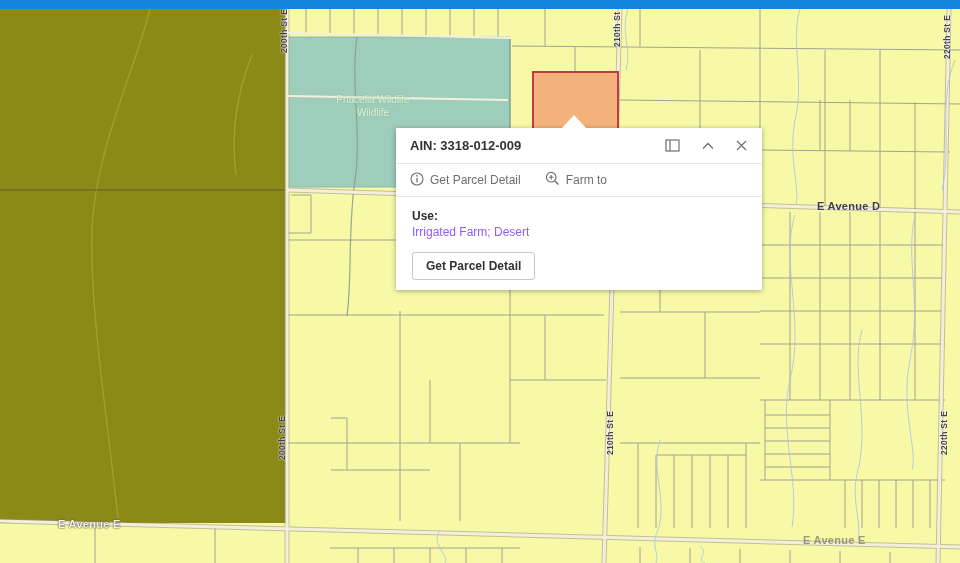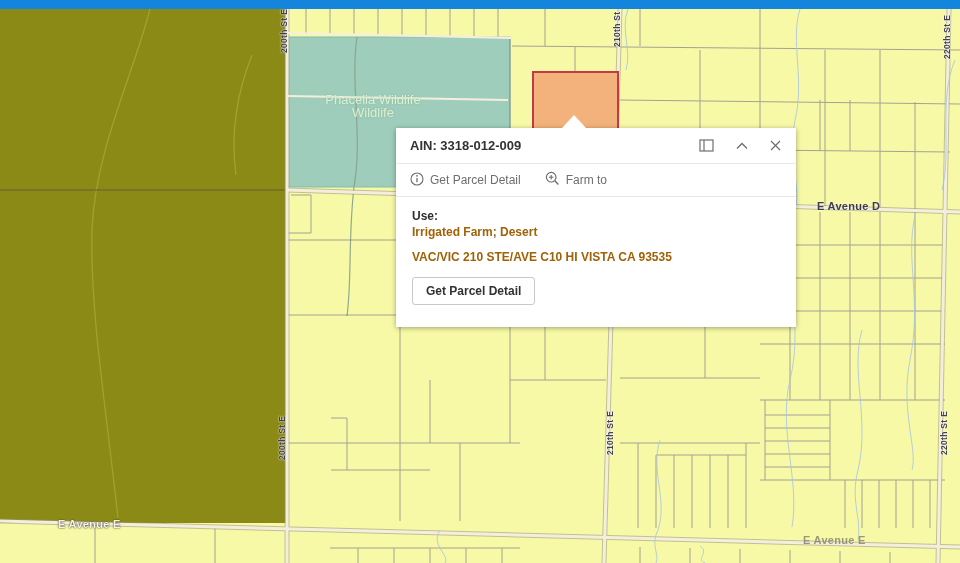--- a/index.html
+++ b/index.html
@@ -9,39 +9,39 @@
   svg.map{position:absolute;left:0;top:0;z-index:1;}
 
   
   .maplabel{position:absolute;z-index:2;white-space:nowrap;pointer-events:none;}
   .vlabel{font-size:8.5px;font-weight:bold;color:#45424f;letter-spacing:.3px;
           text-shadow:0 0 2px rgba(255,255,255,.95), 0 0 1px rgba(255,255,255,.9);}
   .hlabel{font-size:11px;font-weight:bold;color:#3f3d4c;letter-spacing:.3px;
           text-shadow:0 0 2px rgba(255,255,255,.8);}
   .hlabel.light{color:#f6f3e3;text-shadow:0 0 2px #4c4a3a,0 0 1px #4c4a3a;}
   .hlabel.faint{color:#8a8673;opacity:.85;text-shadow:none;}
-  .sanctuary-label{font-size:13px;line-height:13px;text-align:center;color:#ddf0d2;
+  .sanctuary-label{font-size:10px;line-height:13px;text-align:center;color:#ddf0d2;
           text-shadow:0 0 2px rgba(120,170,140,.6);}
 
   
-  .popup{position:absolute;left:396px;top:128px;width:400px;background:#fff;z-index:5;
+  .popup{position:absolute;left:396px;top:128px;width:366px;background:#fff;z-index:5;
          box-shadow:0 1px 5px rgba(0,0,0,.35);color:#323232;}
   .popup .pointer{position:absolute;top:-13px;left:166px;width:0;height:0;
          border-left:12px solid transparent;border-right:12px solid transparent;
          border-bottom:13px solid #fff;}
   .popup-header{display:flex;align-items:center;padding:10px 14px;}
   .popup-title{flex:1;font-size:13px;font-weight:bold;color:#323232;}
   .win-icons{display:flex;align-items:center;gap:20px;}
   .win-icons .wicon{display:inline-flex;cursor:pointer;padding:1px;}
   .popup-actions{display:flex;align-items:center;gap:24px;padding:7px 14px;
          border-top:1px solid #e8e8e8;border-bottom:1px solid #e8e8e8;}
   .action{display:flex;align-items:center;gap:6px;font-size:12px;color:#6e6e6e;cursor:pointer;}
-  .popup-body{padding:12px 16px 22px;font-size:12px;}
+  .popup-body{padding:12px 16px 10px;font-size:12px;}
   .flabel{font-weight:bold;color:#2f2f2f;margin-bottom:2px;}
-  .fvalue{color:#a16207;margin-bottom:11px;font-weight:bold;}
+  .fvalue{color:#8b5cf6;margin-bottom:11px;}
   .detail-btn{display:inline-block;margin-top:2px;padding:6px 13px;background:#fff;
          border:1px solid #c8c8c8;border-radius:3px;font-size:12px;font-weight:bold;
          color:#323232;cursor:pointer;font-family:"Liberation Sans",sans-serif;}
 </style>
 </head>
 <body>
 
 <div class="stage">
   <div class="topbar"></div>
 
@@ -169,17 +169,16 @@
             <line x1="4" y1="6.2" x2="8.4" y2="6.2" stroke="#6e6e6e" stroke-width="1.1"></line>
           </svg>
         </span>
         <span>Farm to</span>
       </div>
     </div>
 
     <div class="popup-body">
       <div class="flabel">Use:</div>
       <div class="fvalue">Irrigated Farm; Desert</div>
-      <div class="fvalue">VAC/VIC 210 STE/AVE C10 HI VISTA CA 93535</div>
       <button class="detail-btn">Get Parcel Detail</button>
     </div>
   </div>
 </div>
 
 </body></html>

